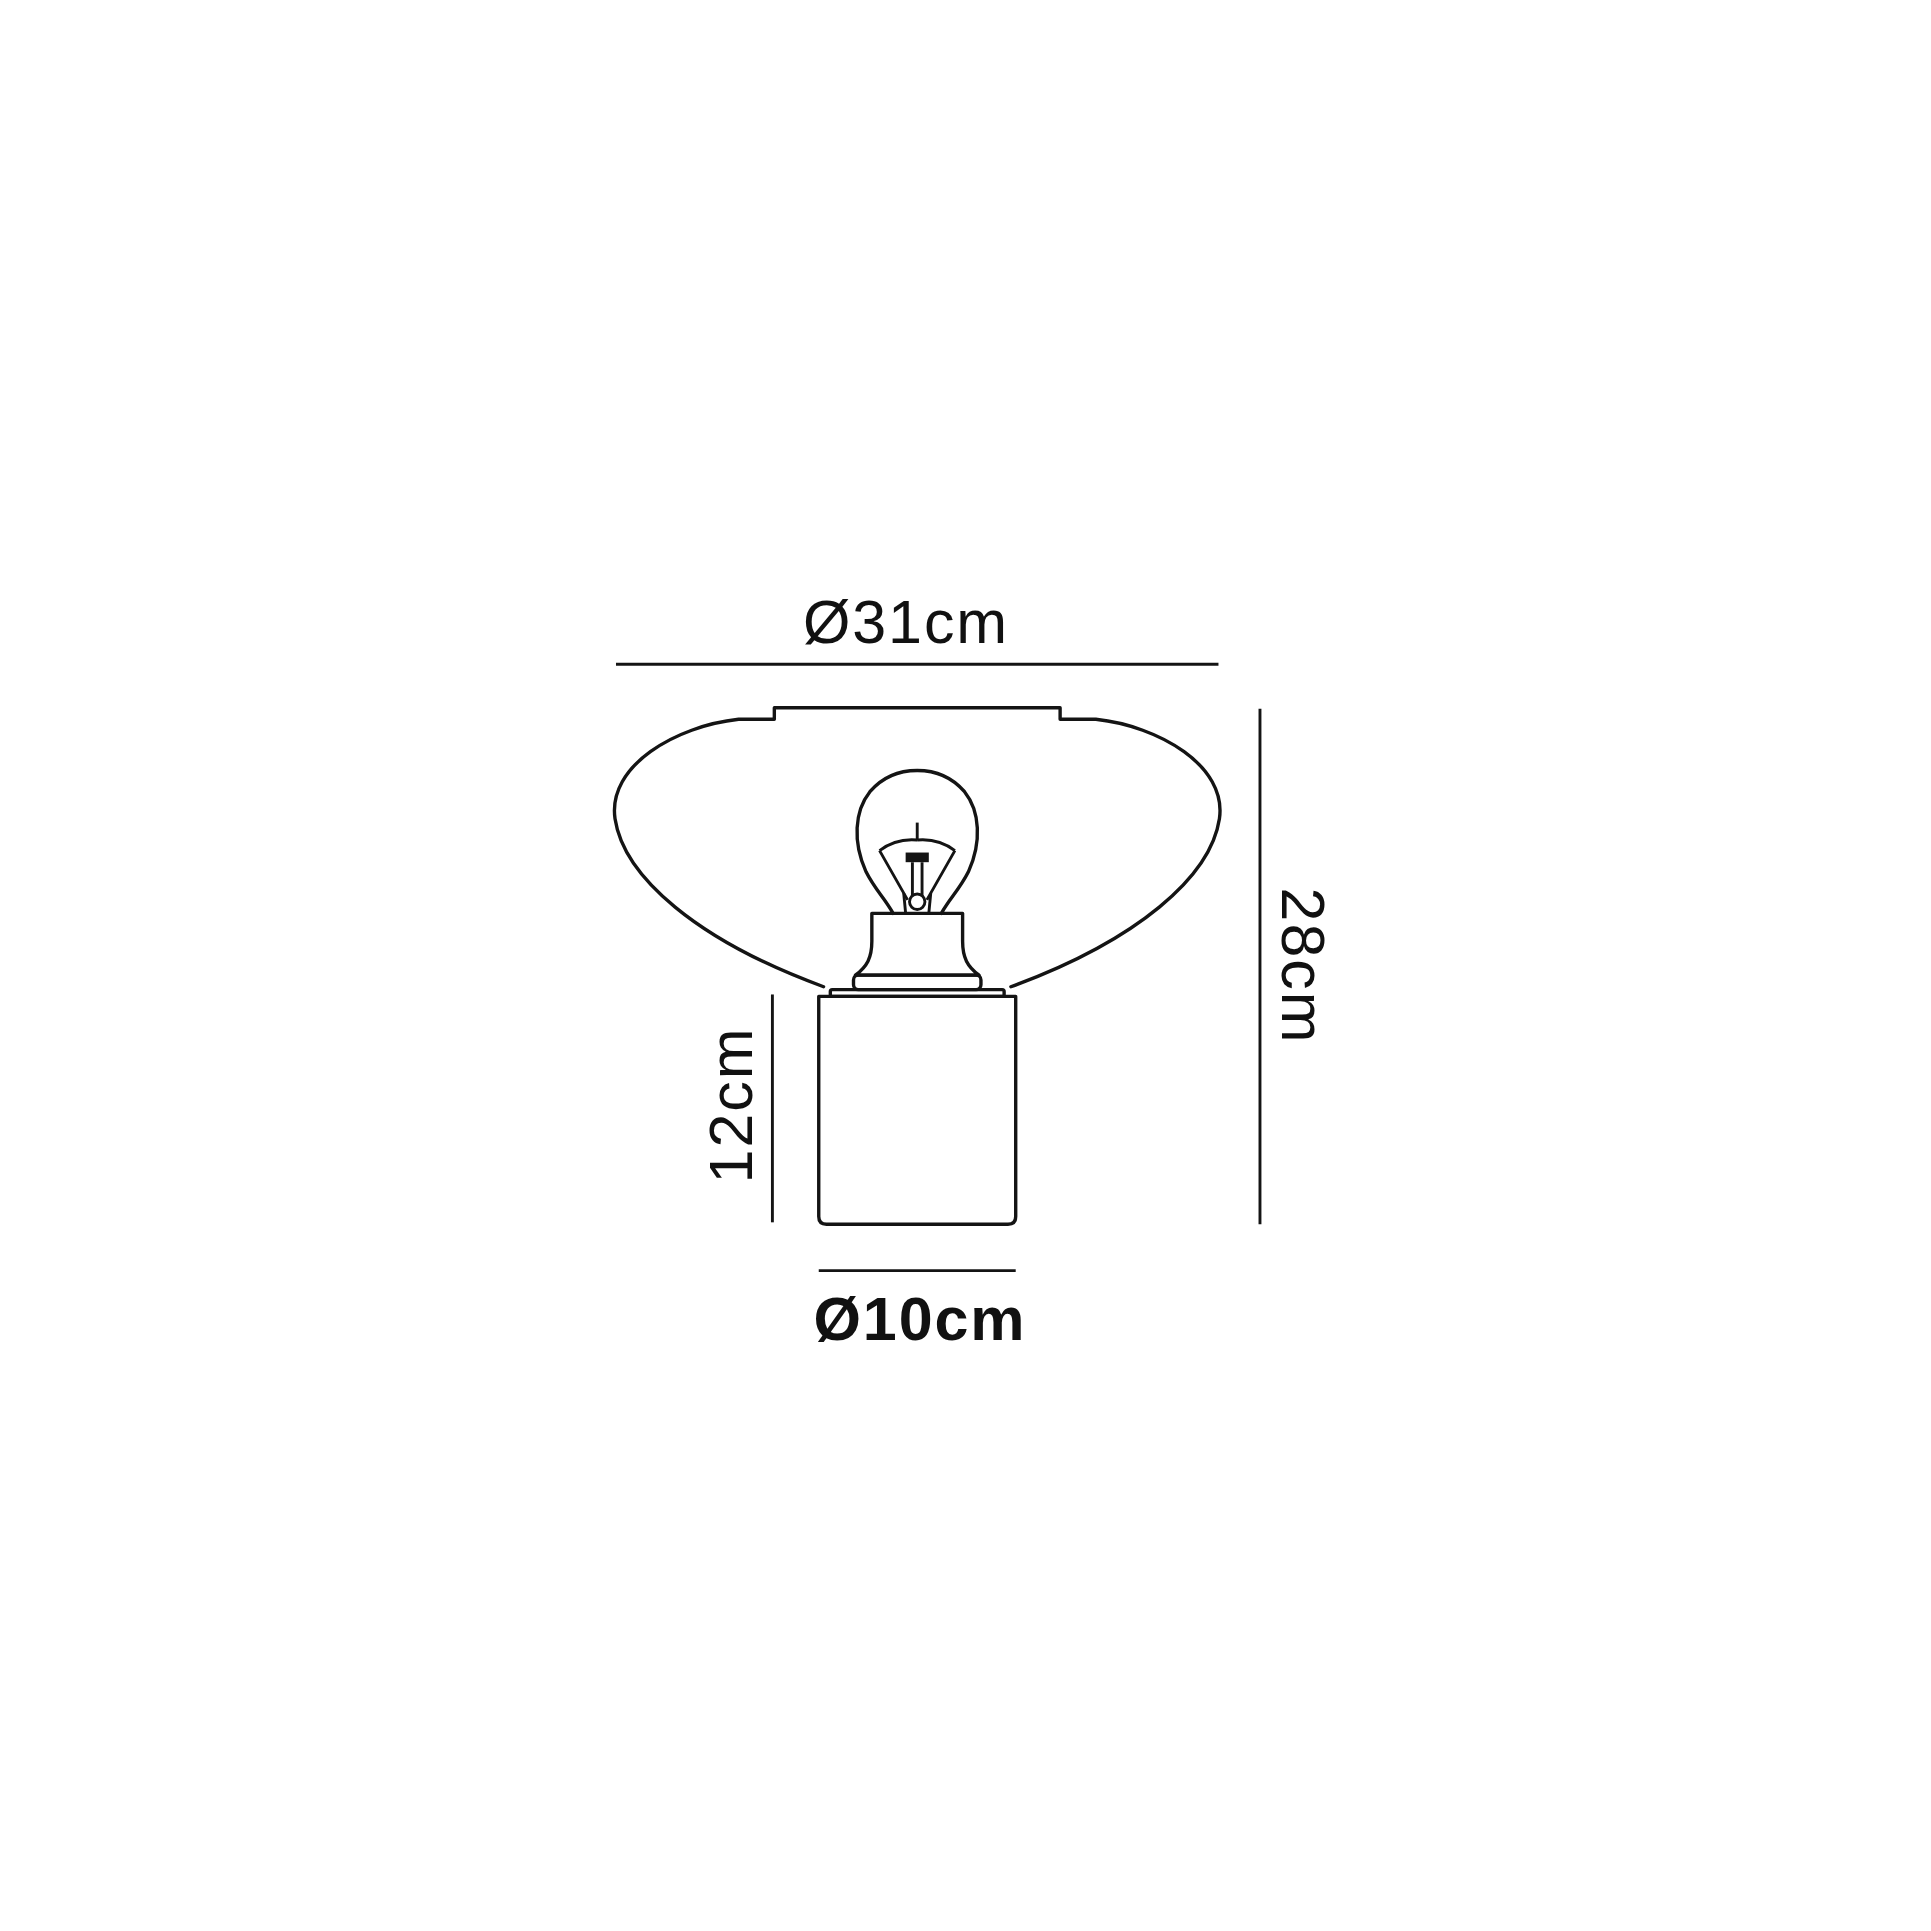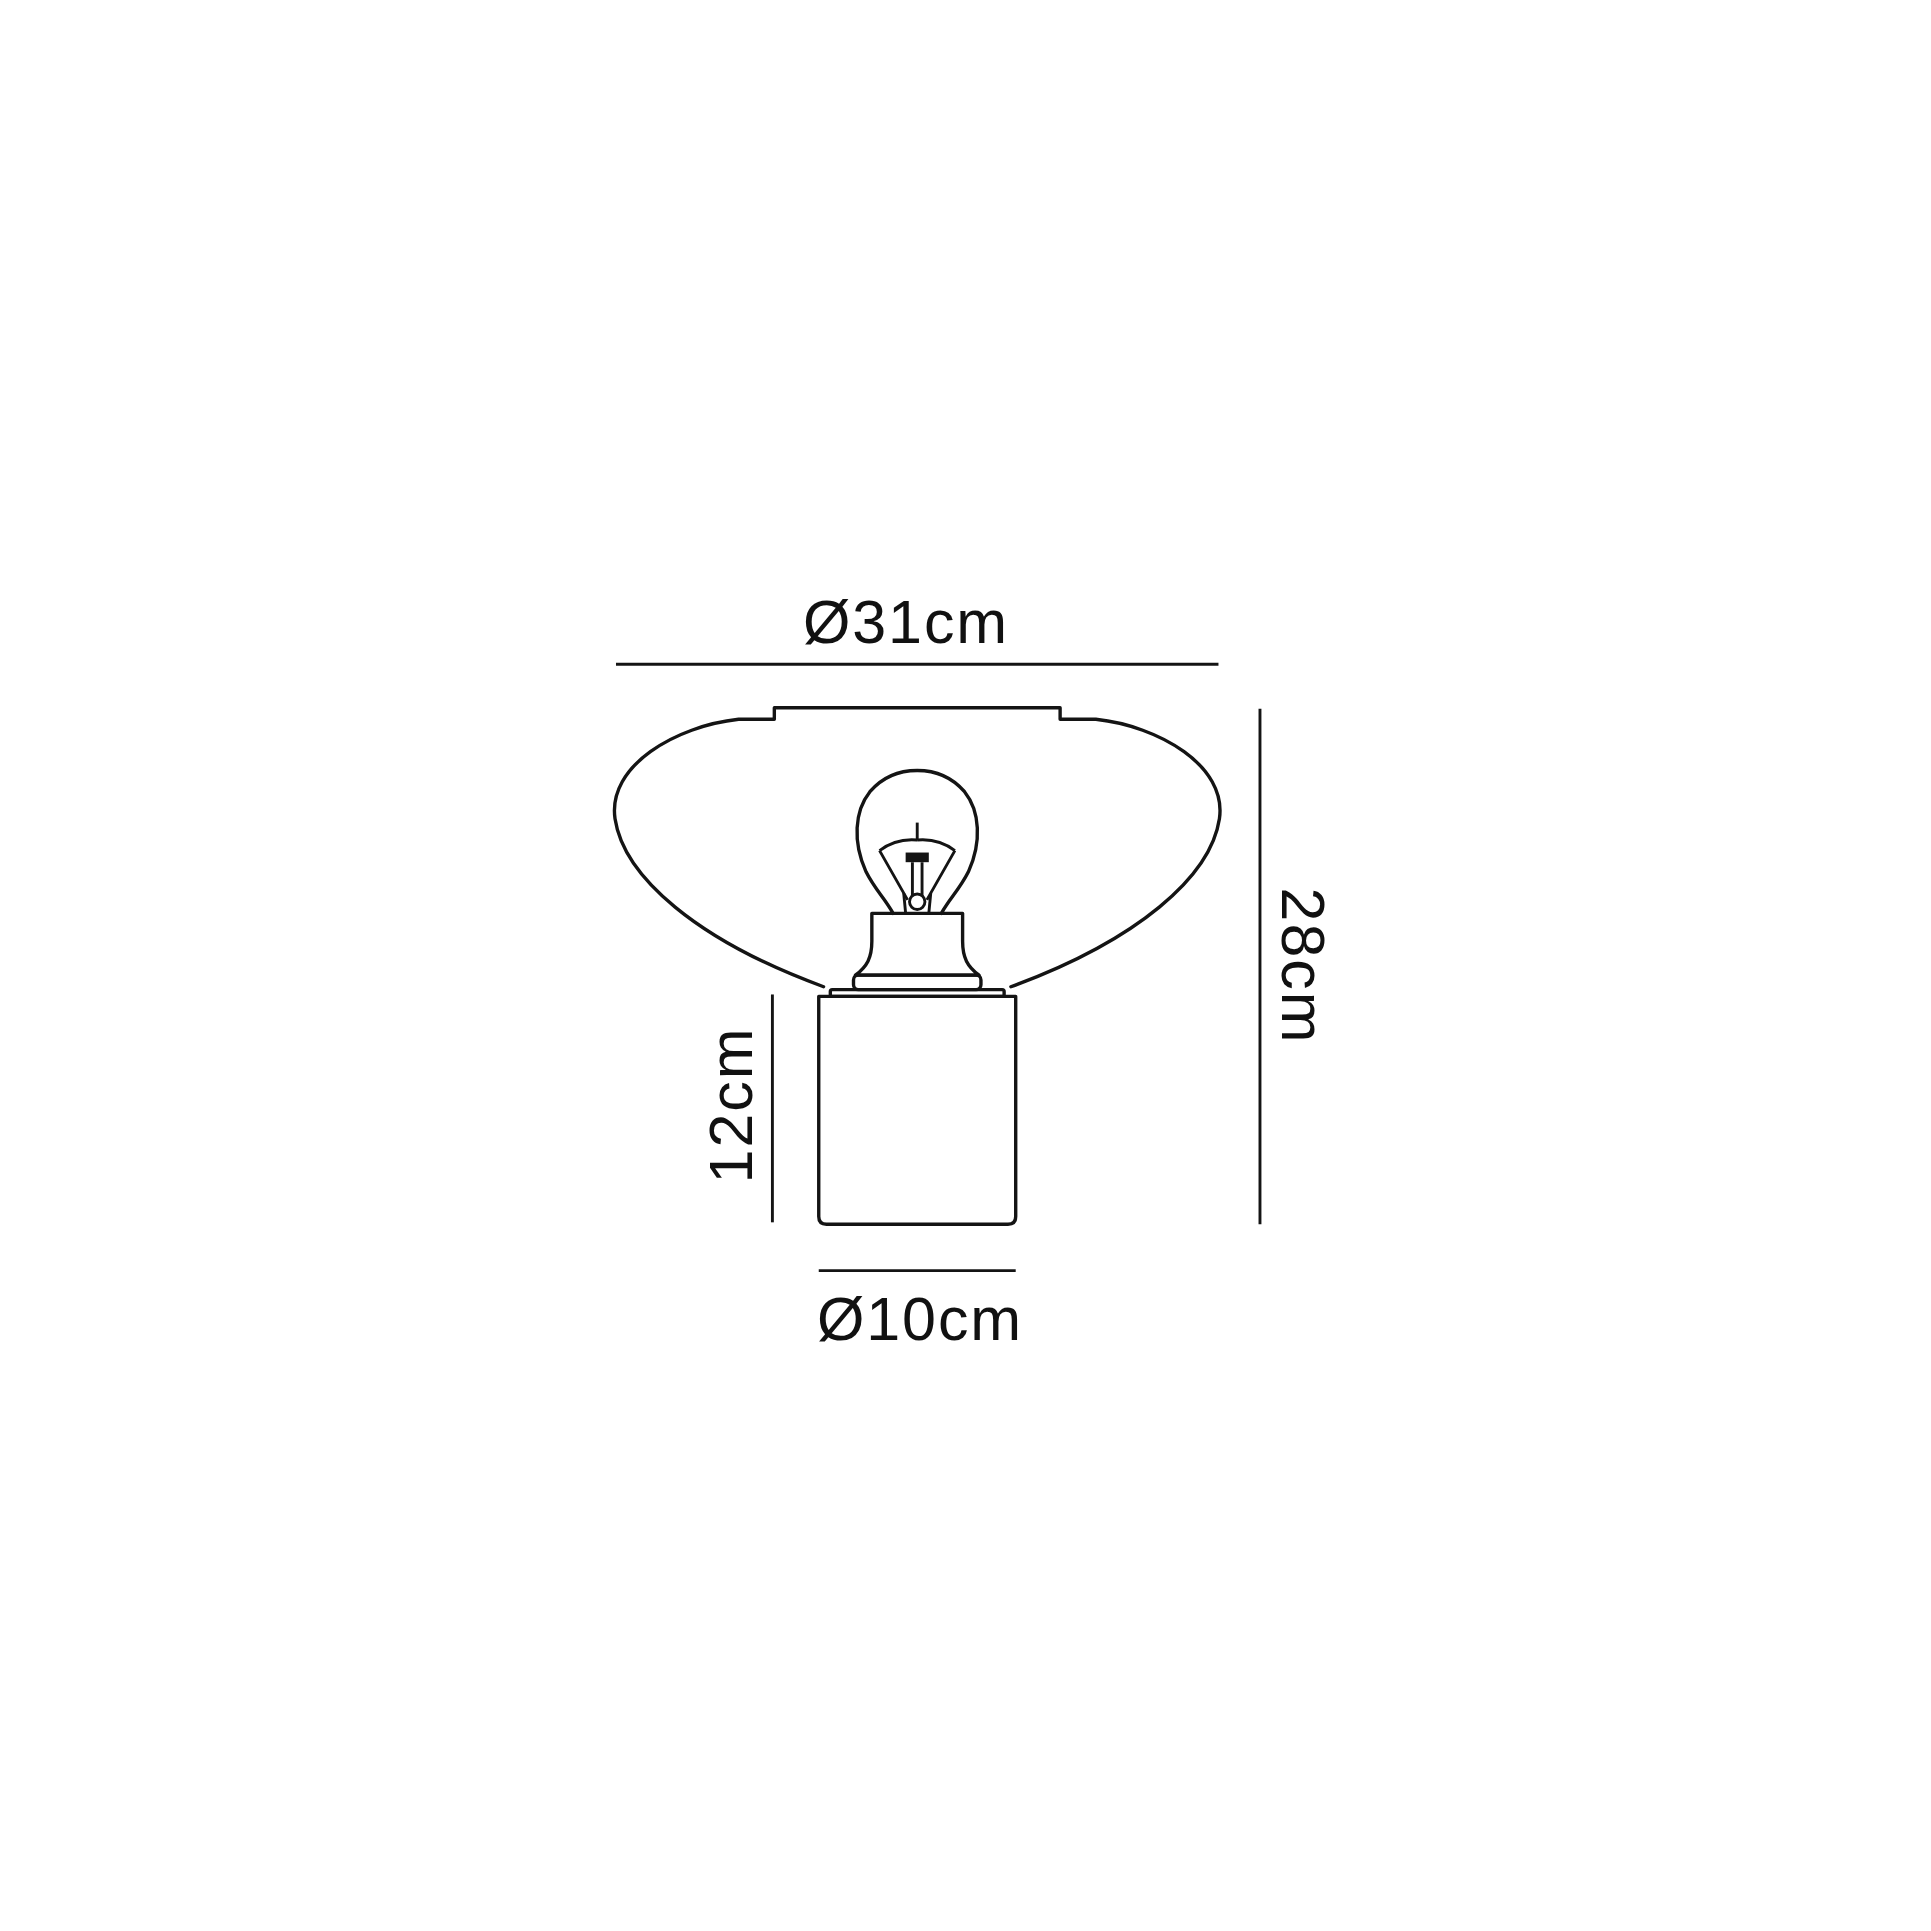--- a/index.html
+++ b/index.html
@@ -106,16 +106,16 @@
 
     <path class="stroke" d="M 848,1032 H 1052 V 1260 Q 1052,1268 1044,1268 H 856 Q 848,1268 848,1260 Z"></path>
   </svg>
 
   <div class="dim-label" style="left:906px; top:622px;">Ø31cm</div>
 
   <div class="dim-label rot-cw" style="left:1303px; top:966px;">28cm</div>
 
   <div class="dim-label rot-ccw" style="left:731px; top:1105px;">12cm</div>
 
-  <div class="dim-label" style="left:920px; top:1319px;">Ø10cm</div>
+  <div class="dim-label" style="left:920px; top:1319px;font-weight:bold;">Ø10cm</div>
 
 </div>
 
 
 </body></html>

